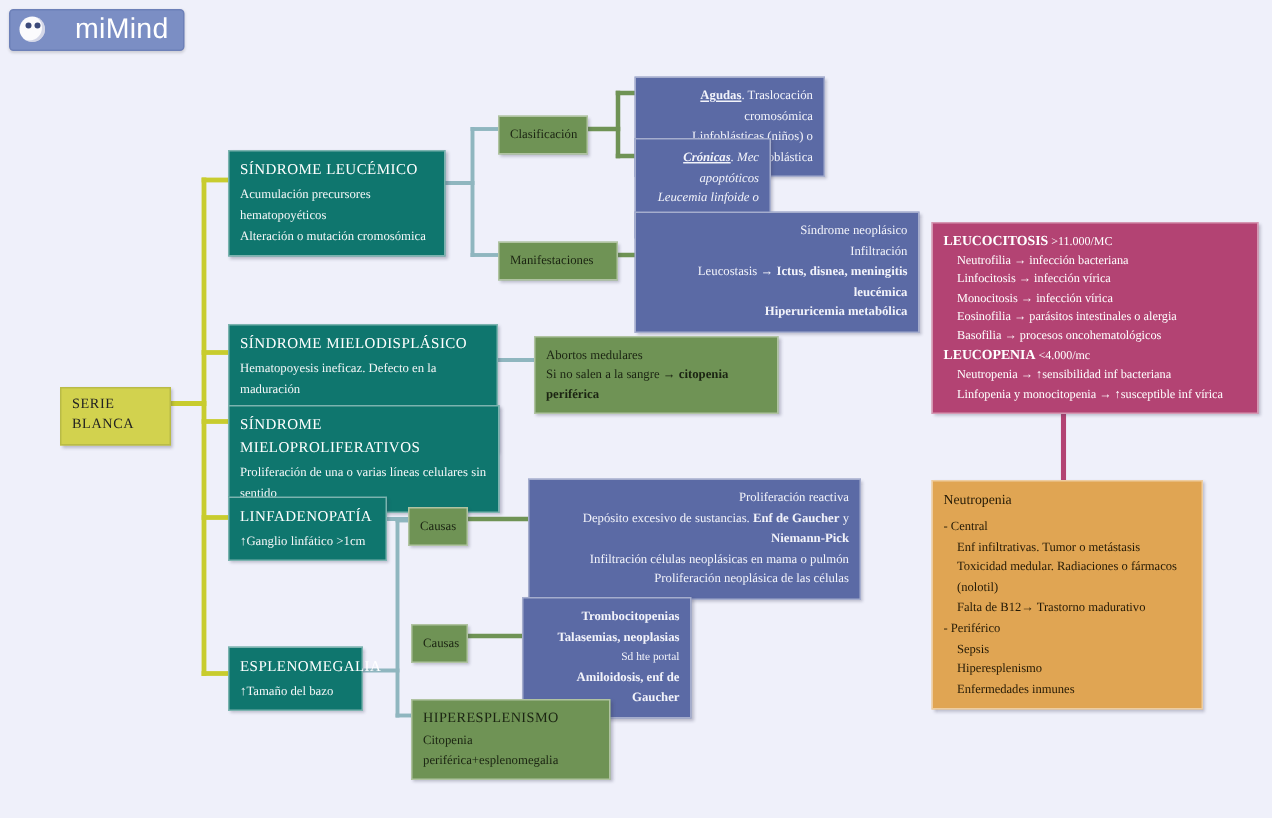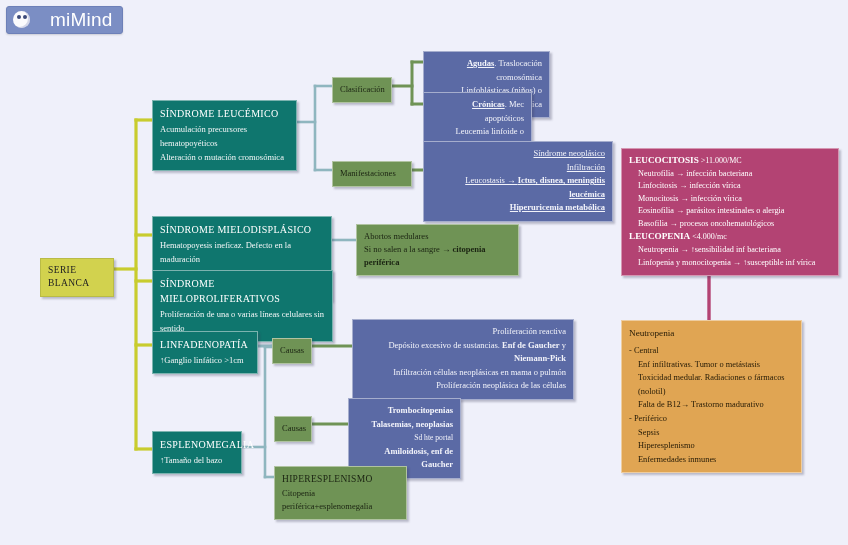--- a/index.html
+++ b/index.html
@@ -149,30 +149,30 @@
 
 <div class="node green" style="left:332px;top:77px;width:60px;text-align:center;">
   <span class="ttl">Clasificación</span>
 </div>
 
 <div class="node blue" style="left:423px;top:51px;width:127px;">
   <span class="ln"><span class="u b">Agudas</span><span>. Traslocación cromosómica</span></span>
   <span class="ln">Linfoblásticas (niños) o mieloblástica</span>
 </div>
 
-<div class="node blue" style="left:423px;top:92px;width:109px;">
+<div class="node blue" style="left:423px;top:92px;width:91px;font-style:italic;">
   <span class="ln"><span class="u b">Crónicas</span><span>. Mec apoptóticos</span></span>
   <span class="ln">Leucemia linfoide o mieloide</span>
 </div>
 
 <div class="node green" style="left:332px;top:161px;width:80px;text-align:left;">
   <span class="ttl">Manifestaciones</span>
 </div>
 
-<div class="node blue" style="left:423px;top:141px;width:190px;text-decoration:underline;">
+<div class="node blue" style="left:423px;top:141px;width:190px;">
   <span class="ln">Síndrome neoplásico</span>
   <span class="ln">Infiltración</span>
   <span class="ln"><span>Leucostasis → </span><span class="b">Ictus, disnea, meningitis leucémica</span></span>
   <span class="ln b">Hiperuricemia metabólica</span>
 </div>
 
 <div class="node teal" style="left:152px;top:216px;width:180px;">
   <span class="ttl">SÍNDROME MIELODISPLÁSICO</span>
   <span class="ln">Hematopoyesis ineficaz. Defecto en la maduración</span>
   <span class="ln">Pancitopenia si afecta a todas las líneas celulares</span>

